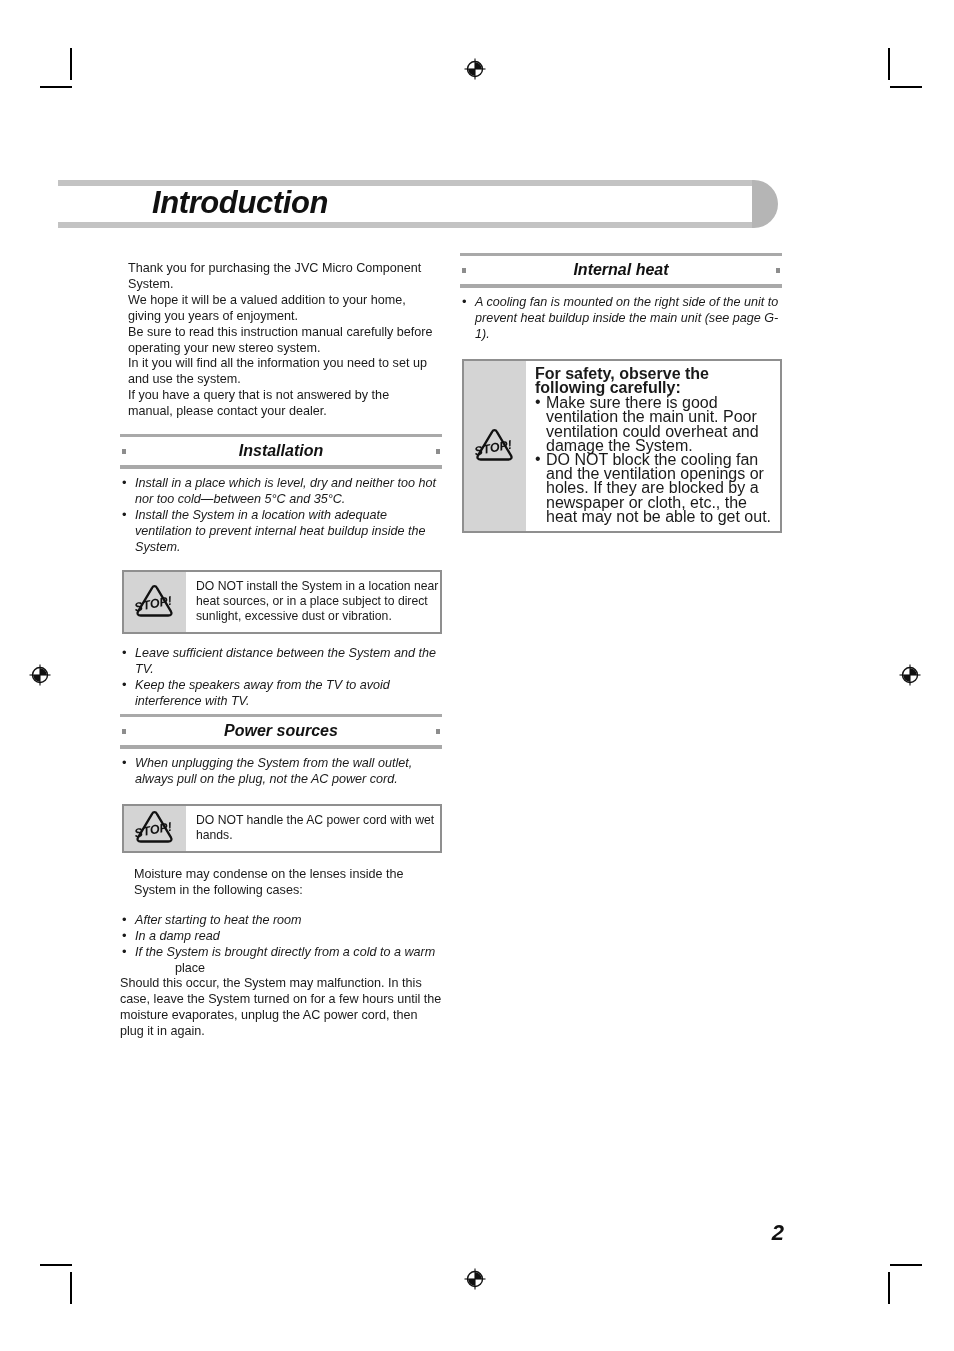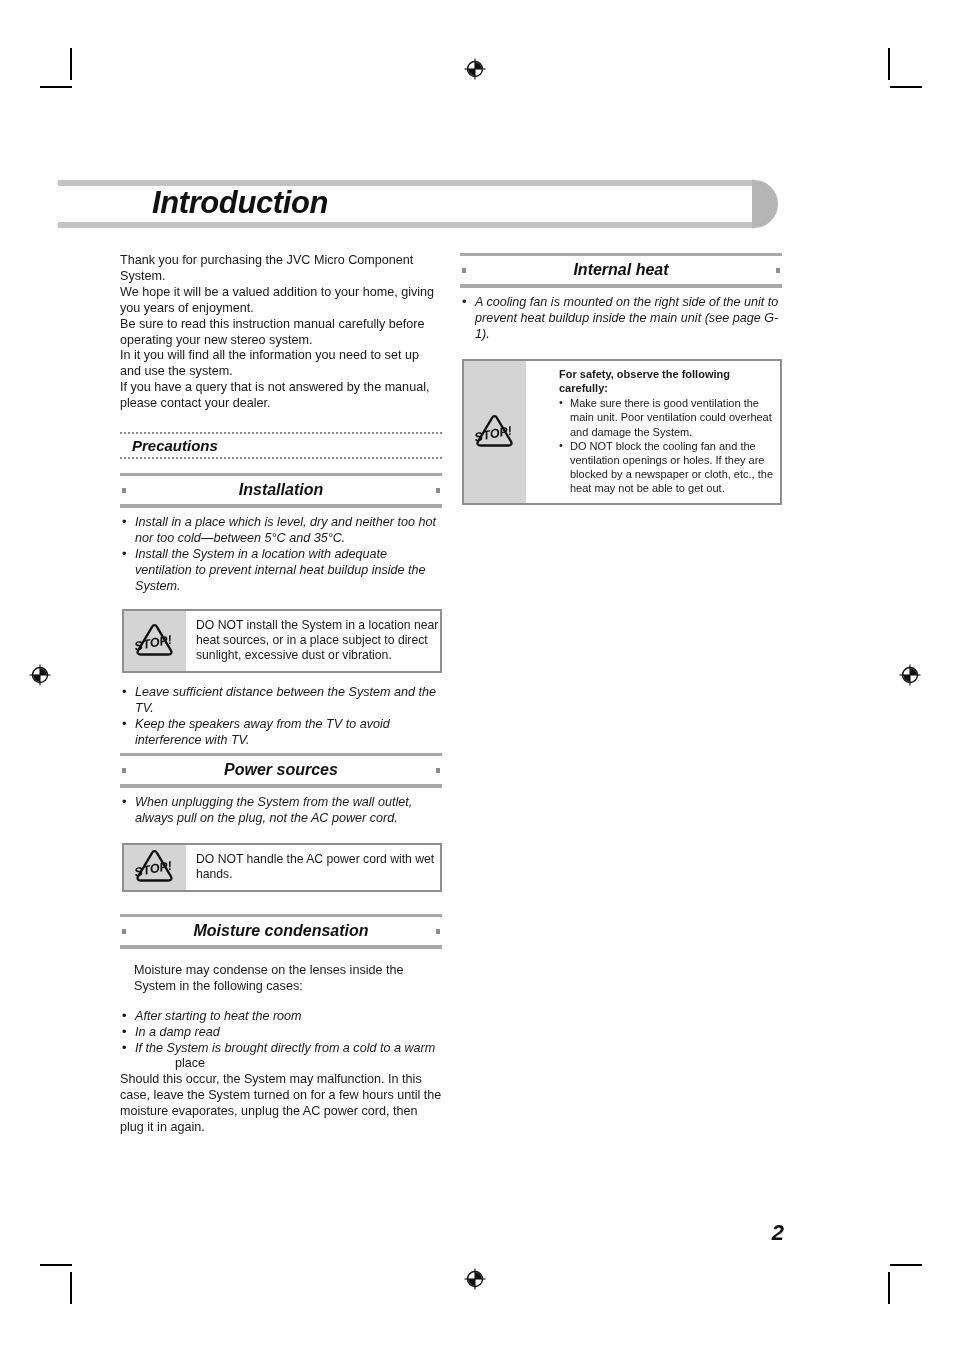--- a/index.html
+++ b/index.html
@@ -66,21 +66,21 @@
     position: absolute;
     top: 253px;
     width: 322px;
     font-size: 12.6px;
     line-height: 15.9px;
   }
   .col-left  { left: 120px; }
   .col-right { left: 460px; }
 
   p.lead {
-    margin: 0;
+    margin: 8px;
     color: #1a1a1a;
   }
 
   
   .precautions {
     margin-top: 20px;
     padding: 4px 0 3px 0;
     border-top: 2px dotted #8b8b8b;
     border-bottom: 2px dotted #8b8b8b;
   }
@@ -160,24 +160,23 @@
     align-items: center;
     justify-content: center;
   }
   .cbox-body {
     flex: 1 1 auto;
     padding: 7px 0 8px 10px;
     font-size: 12.2px;
     line-height: 15.2px;
   }
   .cbox-body.small {
-    font-size: 11px;
+    font-size: 16px;
     line-height: 14.2px;
     padding: 6px 7px 7px 9px;
-    margin-left: 24px;
   }
   .cbox-head {
     font-weight: bold;
     display: block;
     margin-bottom: 1px;
   }
   ul.cbul {
     margin: 0; padding: 0; list-style: none;
   }
   ul.cbul > li {
@@ -258,23 +257,20 @@
 </div>
 
 <div class="col col-left">
 
   <p class="lead" style="white-space:pre-line;">Thank you for purchasing the JVC Micro Component System.
 We hope it will be a valued addition to your home, giving you years of enjoyment.
 Be sure to read this instruction manual carefully before operating your new stereo system.
 In it you will find all the information you need to set up and use the system.
 If you have a query that is not answered by the manual, please contact your dealer.</p>
 
-  <div class="precautions">
-    <div class="precautions-label">Precautions</div>
-  </div>
 
   <div class="sec">
     <span class="sec-tick l"></span>
     <span class="sec-tick r"></span>
     <div class="sec-title">Installation</div>
   </div>
   <ul class="bul">
     <li>Install in a place which is level, dry and neither too hot nor too cold—between 5°C and 35°C.</li>
     <li>Install the System in a location with adequate ventilation to prevent internal heat buildup inside the System.</li>
   </ul>
@@ -306,25 +302,20 @@
   <div class="cbox" style="margin-top:16px;">
     <div class="cbox-icon">
       <svg class="stopicon" viewBox="0 0 44 38">
         <path d="M21.5 3.2 C22.6 3.2 23.4 3.9 23.9 4.8 L37.9 28.4 C38.6 29.6 38.8 30.6 38.2 31.4 C37.6 32.2 36.6 32.5 35.2 32.5 L7.8 32.5 C6.4 32.5 5.4 32.2 4.8 31.4 C4.2 30.6 4.4 29.6 5.1 28.4 L19.1 4.8 C19.6 3.9 20.4 3.2 21.5 3.2 Z" fill="none" stroke="#111" stroke-width="2.3" stroke-linejoin="round"></path>
         <text x="21" y="25" font-family="'Liberation Sans', sans-serif" font-size="12.5" font-weight="bold" font-style="italic" fill="#111" text-anchor="middle" transform="rotate(-11 21 25)">STOP!</text>
       </svg>
     </div>
     <div class="cbox-body">DO NOT handle the AC power cord with wet hands.</div>
   </div>
 
-  <div class="sec" style="margin-top:22px;">
-    <span class="sec-tick l"></span>
-    <span class="sec-tick r"></span>
-    <div class="sec-title">Moisture condensation</div>
-  </div>
 
   <p class="lead" style="margin:14px;">Moisture may condense on the lenses inside the System in the following cases:</p>
   <ul class="bul">
     <li>After starting to heat the room</li>
     <li>In a damp read</li>
     <li><span>If the System is brought directly from a cold to a warm</span><span class="roman"> place</span></li>
   </ul>
   <p class="lead" style="margin:0;">Should this occur, the System may malfunction. In this case, leave the System turned on for a few hours until the moisture evaporates, unplug the AC power cord, then plug it in again.</p>
 </div>
 

